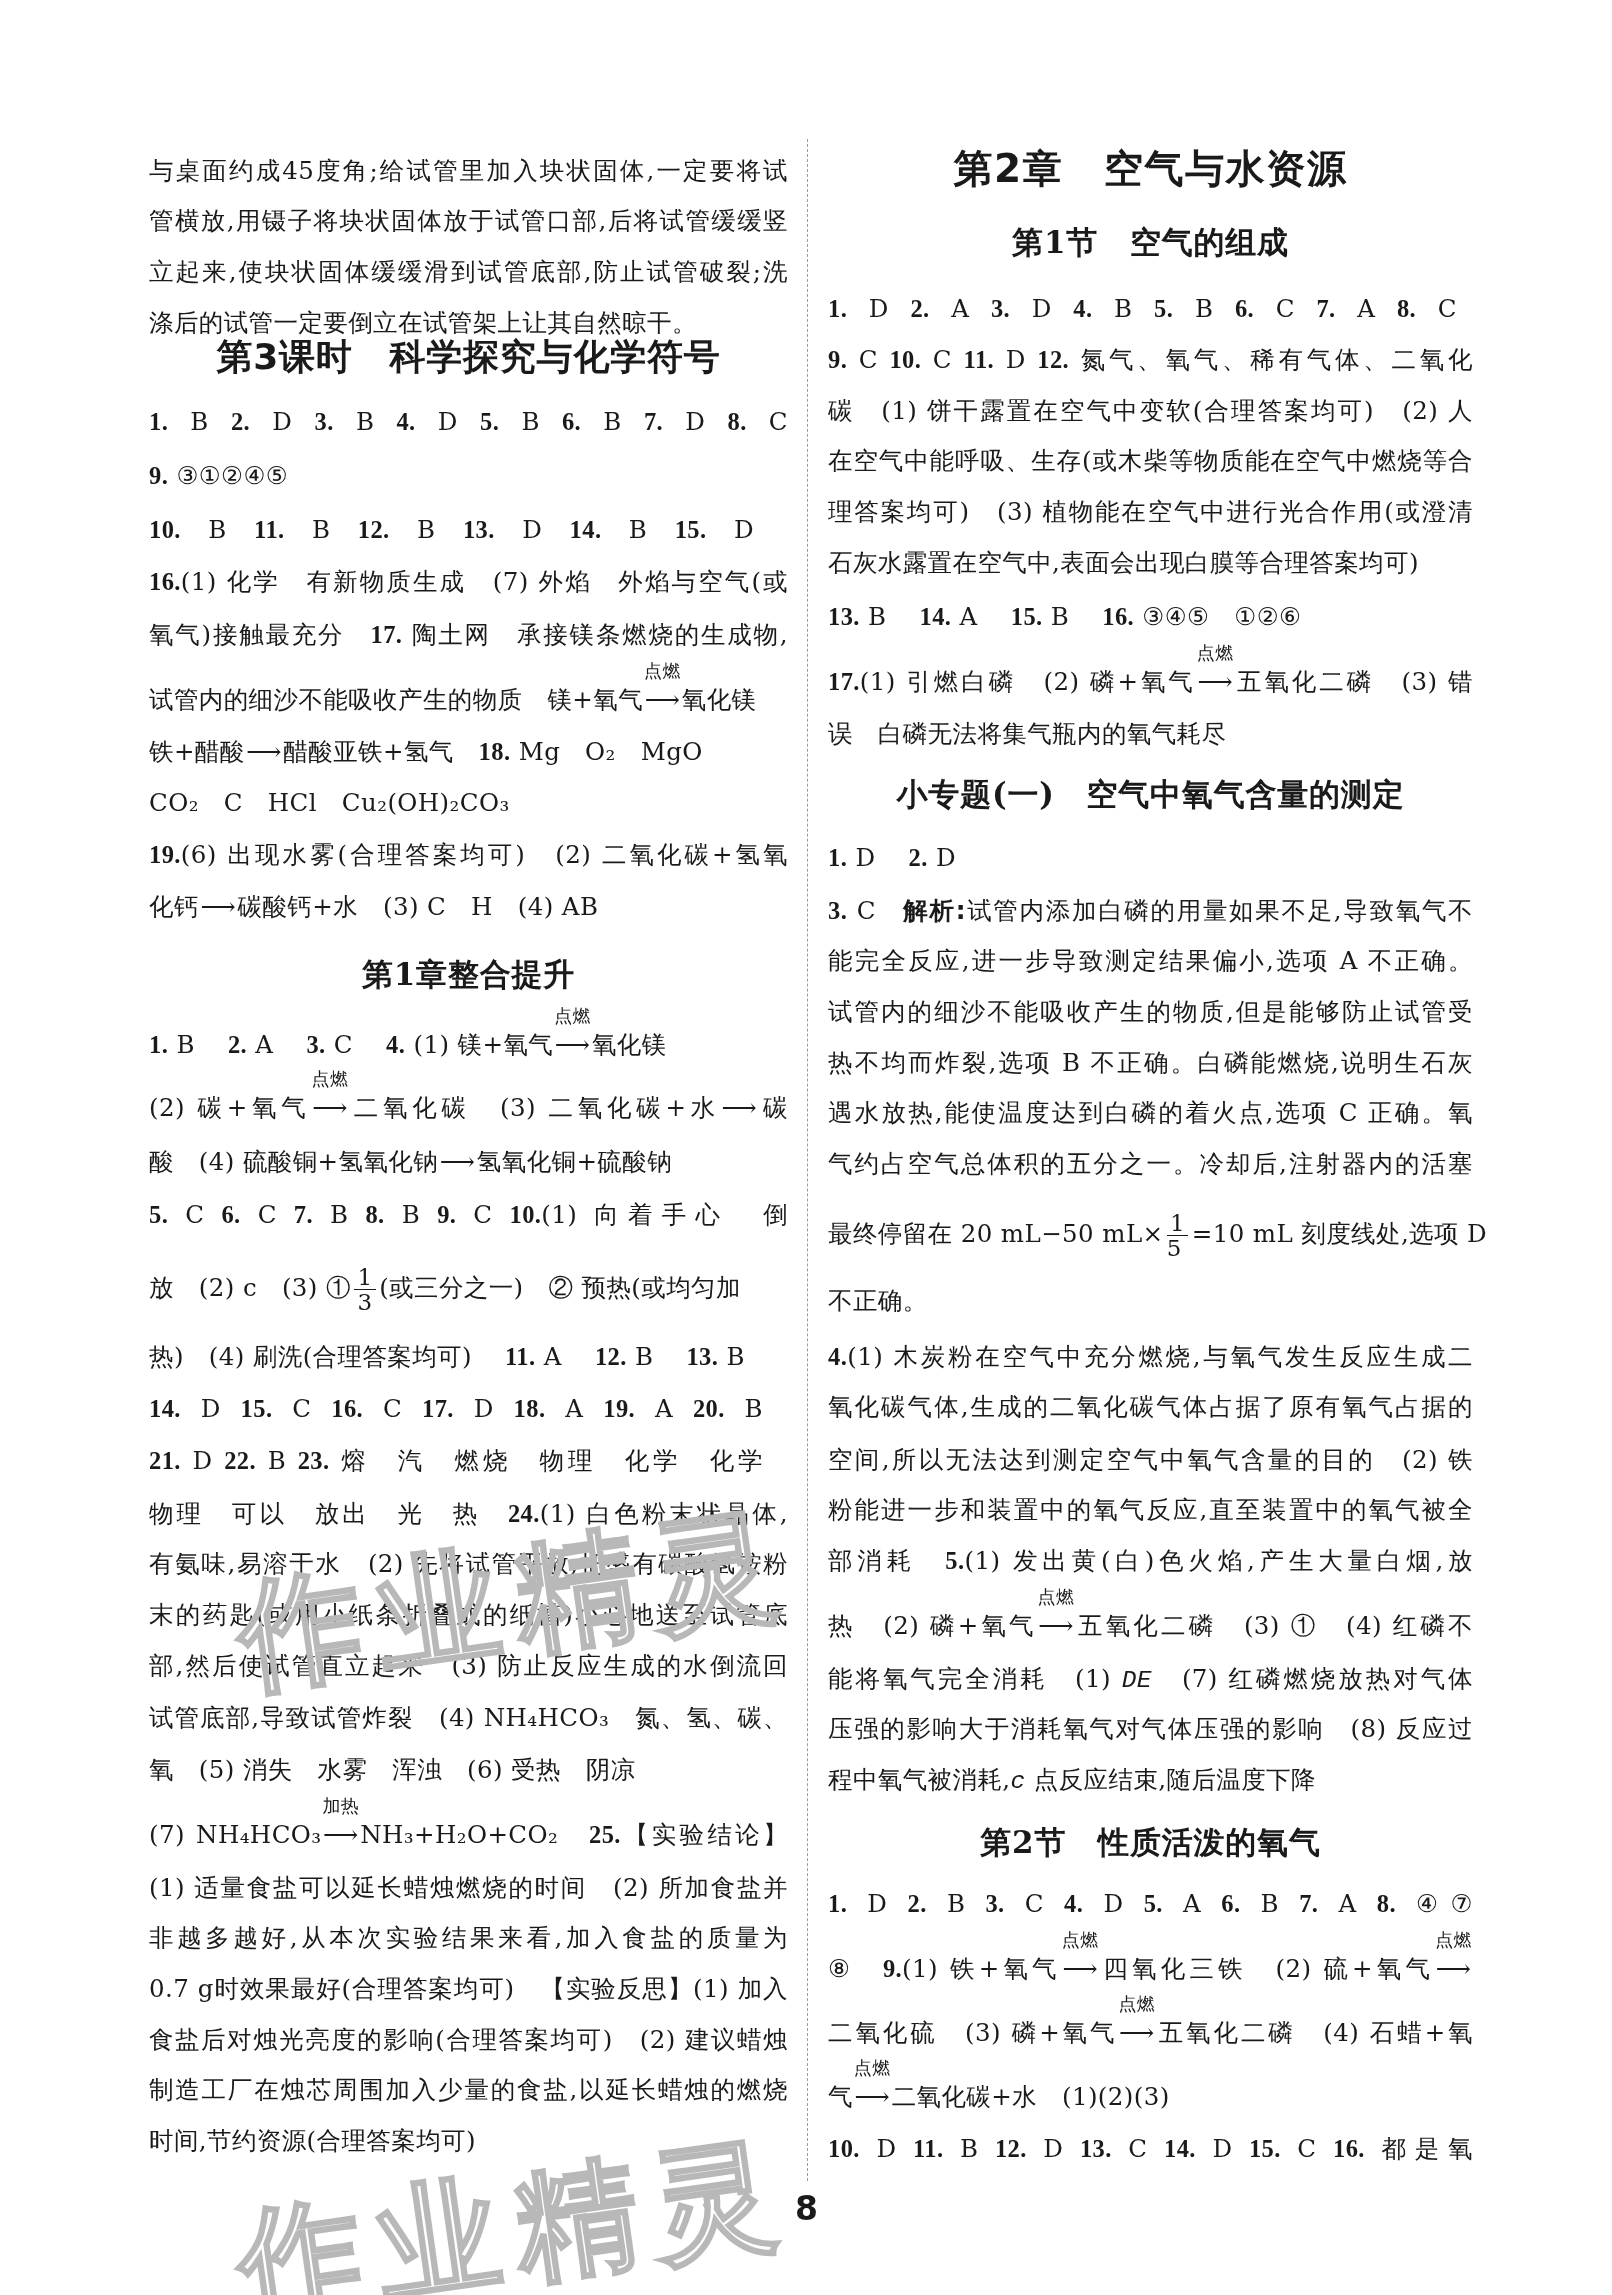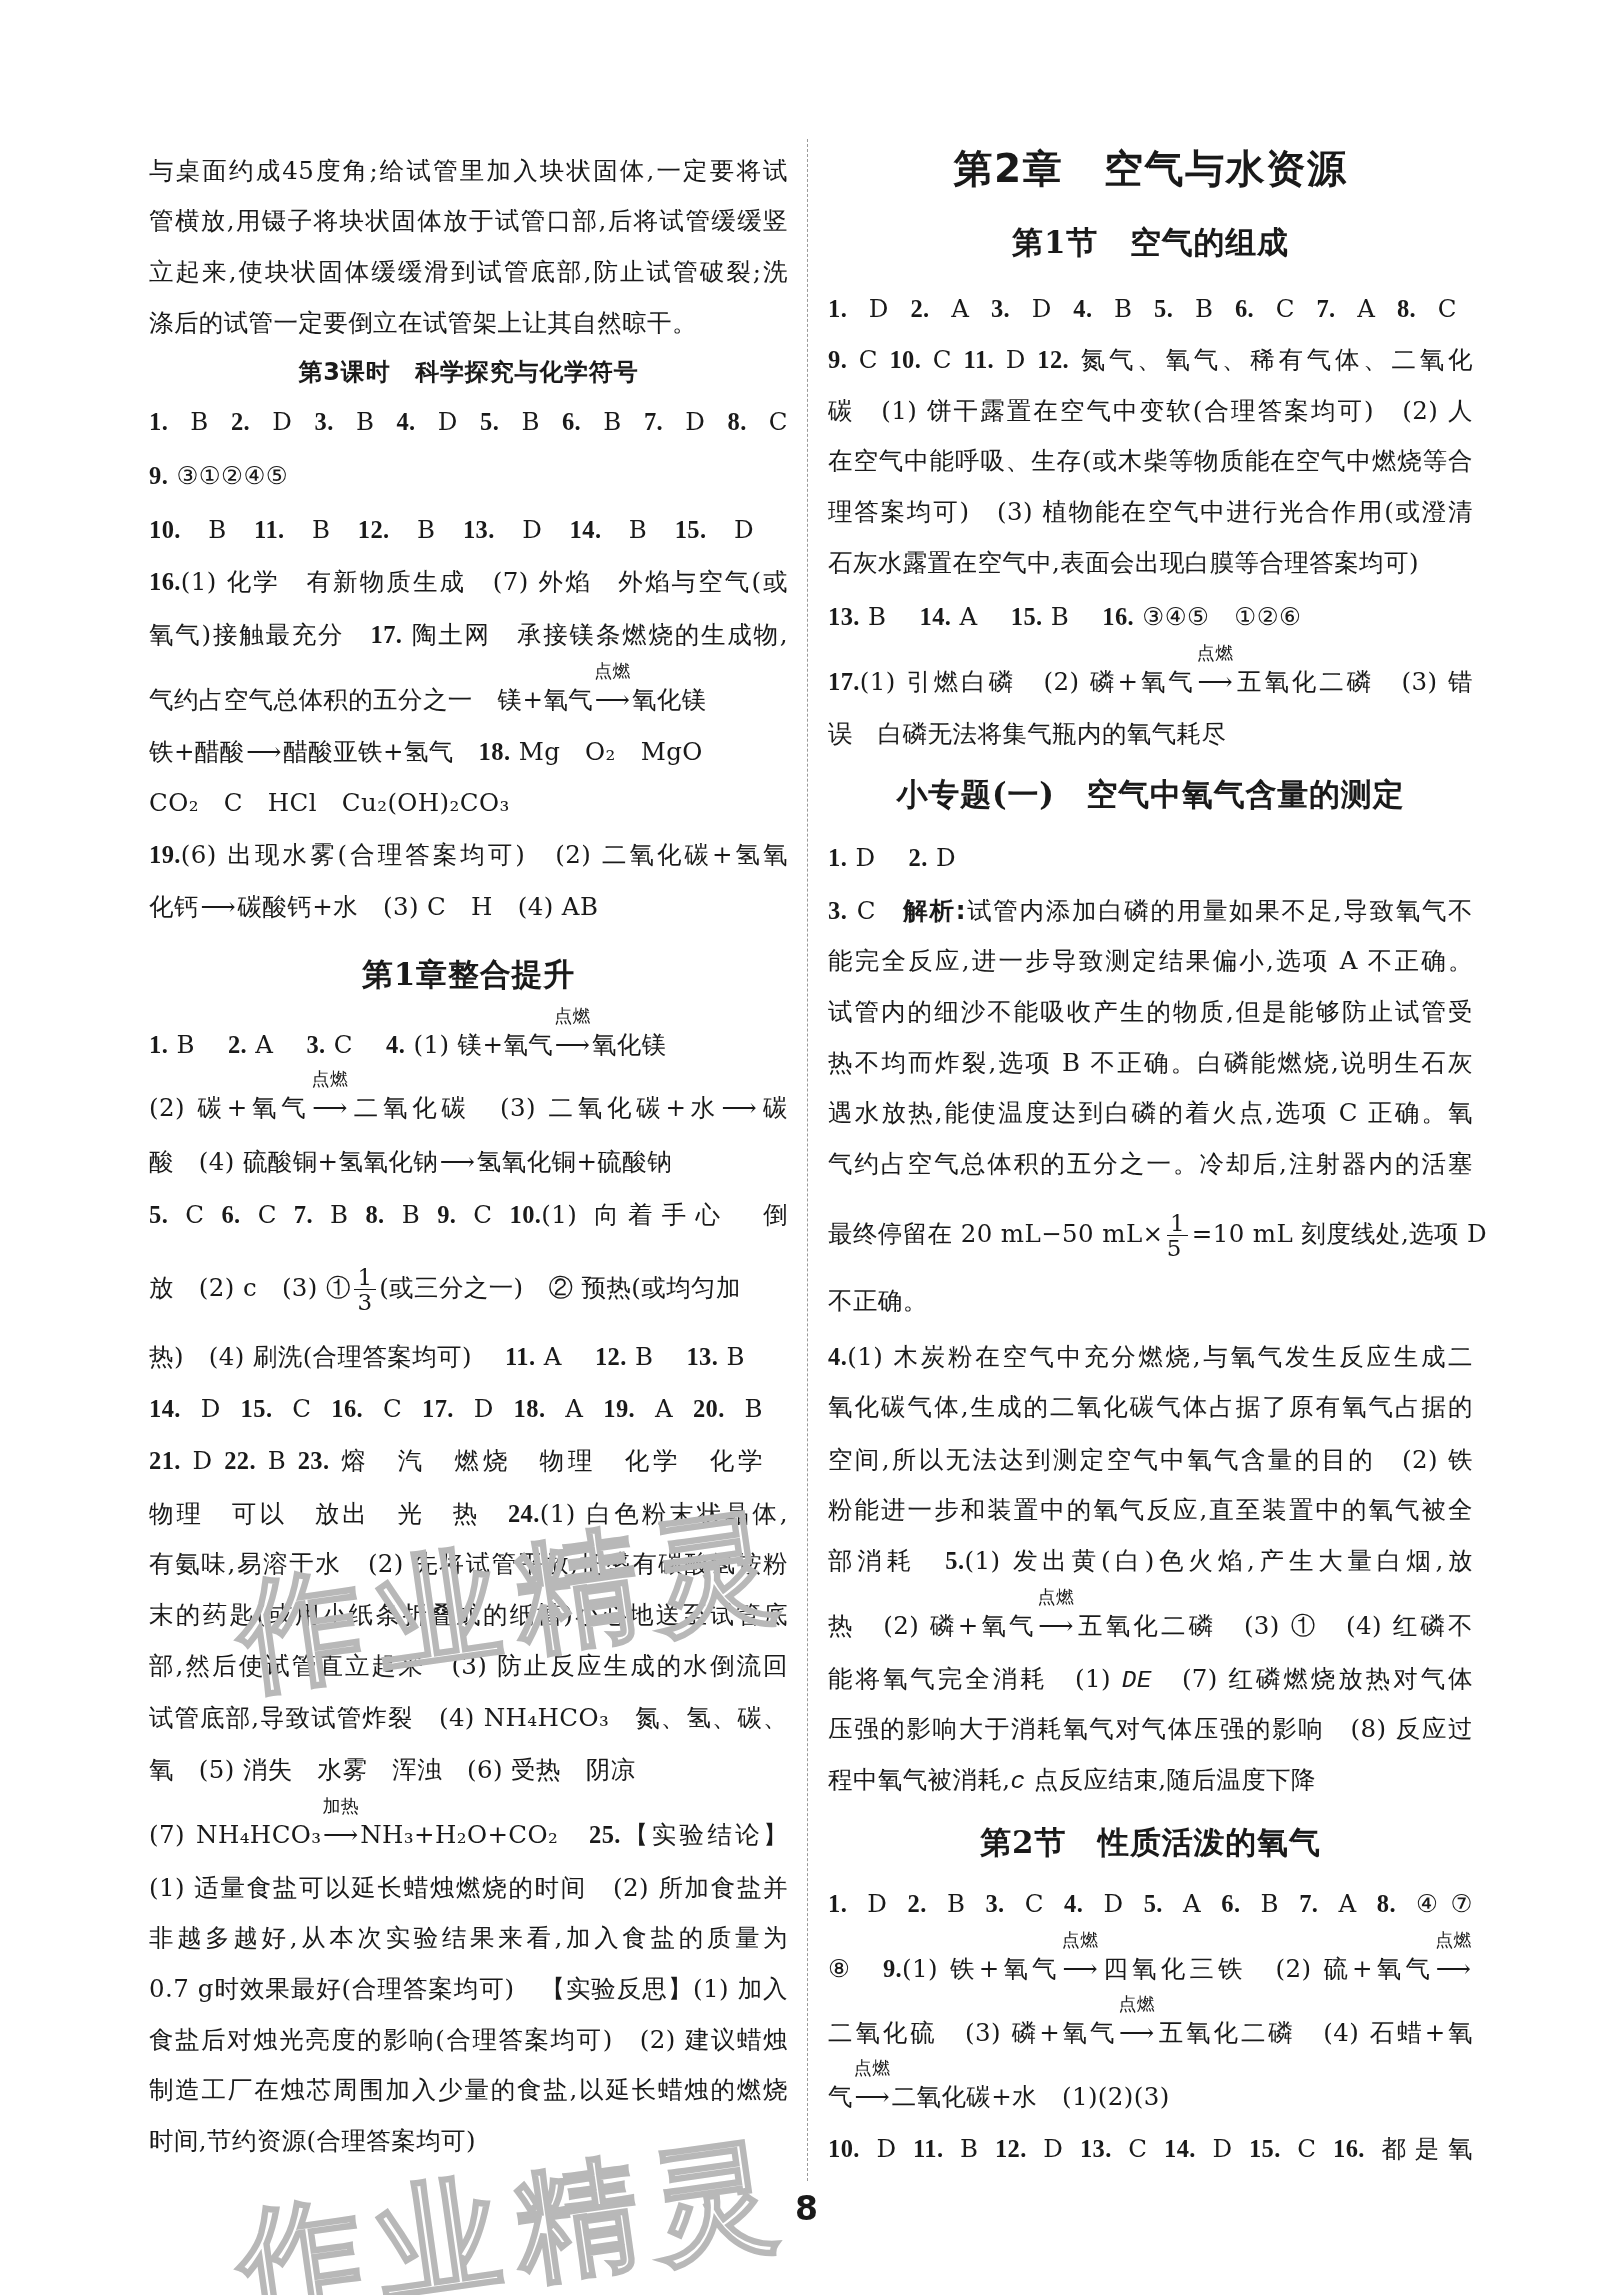--- a/index.html
+++ b/index.html
@@ -34,21 +34,21 @@
 <body>
 
 <div class="divider"></div>
 
 <div class="col" id="left">
   <div class="line just" style="top:154px">与桌面约成45度角;给试管里加入块状固体,一定要将试</div>
   <div class="line just" style="top:204px">管横放,用镊子将块状固体放于试管口部,后将试管缓缓竖</div>
   <div class="line just" style="top:255px">立起来,使块状固体缓缓滑到试管底部,防止试管破裂;洗</div>
   <div class="line" style="top:306px">涤后的试管一定要倒立在试管架上让其自然晾干。</div>
 
-  <div class="h-section h-sans" style="top:352px;font-size:24px">第3课时　科学探究与化学符号</div>
+  <div class="h-section h-sans" style="top:336px;font-size:36px">第3课时　科学探究与化学符号</div>
 
   <div class="line just" style="top:405px">
     <b class="n">1.</b> <span>B</span>
     <b class="n">2.</b> <span>D</span>
     <b class="n">3.</b> <span>B</span>
     <b class="n">4.</b> <span>D</span>
     <b class="n">5.</b> <span>B</span>
     <b class="n">6.</b> <span>B</span>
     <b class="n">7.</b> <span>D</span>
     <b class="n">8.</b> <span>C</span>
@@ -64,21 +64,21 @@
     <b class="n">14.</b> <span>B</span>
     <b class="n">15.</b> <span>D</span>
   </div>
   <div class="line just" style="top:565px">
     <b class="n">16.</b><span>(1) 化学　有新物质生成　(7) 外焰　外焰与空气(或</span>
   </div>
   <div class="line just" style="top:618px">
     <span>氧气)接触最充分</span>　<b class="n">17.</b> <span>陶土网　承接镁条燃烧的生成物,</span>
   </div>
   <div class="line" style="top:683px">
-    <span>气约占空气总体积的五分之一　镁+氧气</span><span class="arrow"><span class="cond">点燃</span>⟶</span><span>氧化镁</span>
+    <span>试管内的细沙不能吸收产生的物质　镁+氧气</span><span class="arrow"><span class="cond">点燃</span>⟶</span><span>氧化镁</span>
   </div>
   <div class="line" style="top:735px">
     <span>铁+醋酸</span><span class="arrow">⟶</span><span>醋酸亚铁+氢气</span>　<b class="n">18.</b> <span>Mg　O₂　MgO</span>
   </div>
   <div class="line" style="top:786px">CO₂　C　HCl　Cu₂(OH)₂CO₃</div>
   <div class="line just" style="top:838px">
     <b class="n">19.</b><span>(6) 出现水雾(合理答案均可)　(2) 二氧化碳+氢氧</span>
   </div>
   <div class="line" style="top:890px">
     <span>化钙</span><span class="arrow">⟶</span><span>碳酸钙+水　(3) C　H　(4) AB</span>

